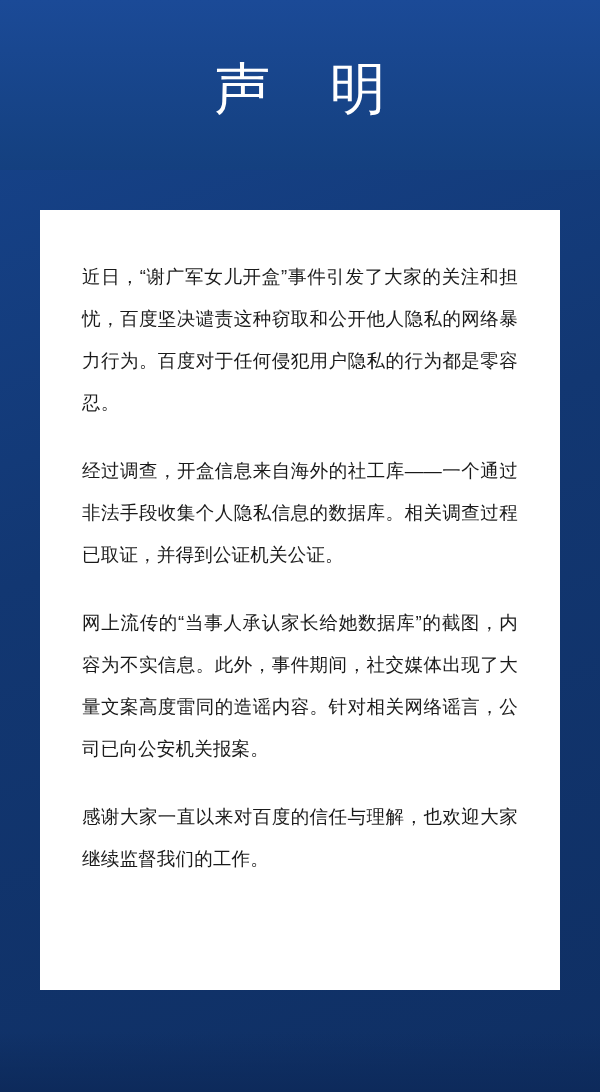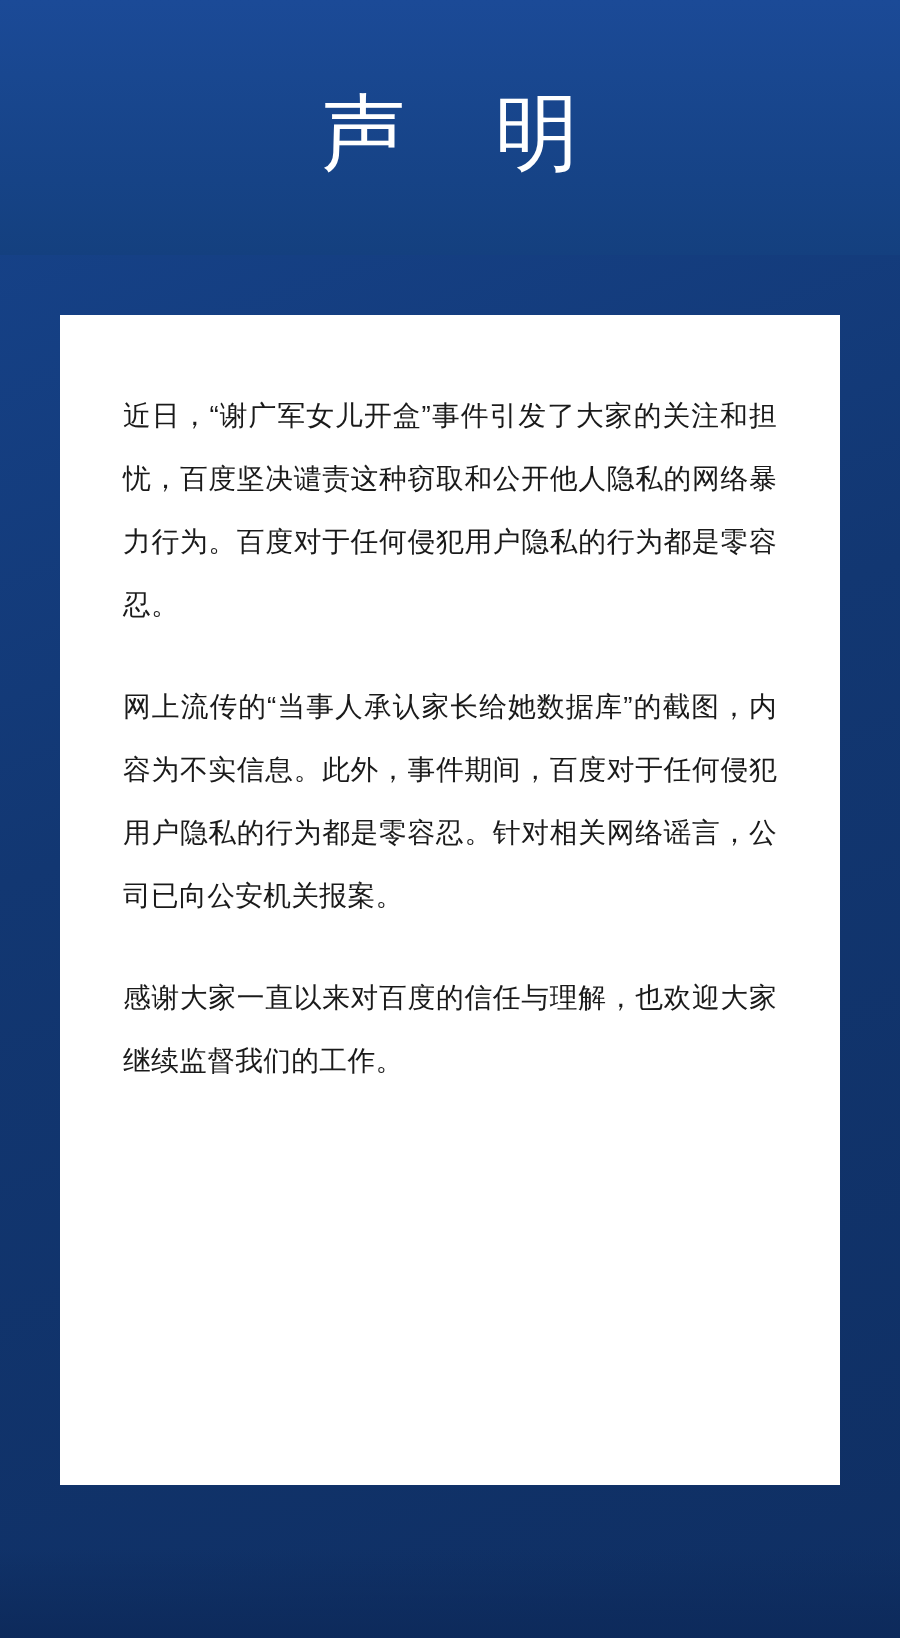--- a/index.html
+++ b/index.html
@@ -77,17 +77,18 @@
 <body>
 
 <div class="page">
   <div class="bg-accent-top"></div>
   <div class="bg-accent-bottom"></div>
 
   <div class="title">声 明</div>
 
   <div class="card">
     <p class="para">近日，“谢广军女儿开盒”事件引发了大家的关注和担忧，百度坚决谴责这种窃取和公开他人隐私的网络暴力行为。百度对于任何侵犯用户隐私的行为都是零容忍。</p>
-    <p class="para">网上流传的“当事人承认家长给她数据库”的截图，内容为不实信息。此外，事件期间，百度对于任何侵犯用户隐私的行为都是零容忍。针对相关网络谣言，公司已向公安机关报案。</p>
+    <p class="para">经过调查，开盒信息来自海外的社工库——一个通过非法手段收集个人隐私信息的数据库。相关调查过程已取证，并得到公证机关公证。</p>
+    <p class="para">网上流传的“当事人承认家长给她数据库”的截图，内容为不实信息。此外，事件期间，社交媒体出现了大量文案高度雷同的造谣内容。针对相关网络谣言，公司已向公安机关报案。</p>
     <p class="para">感谢大家一直以来对百度的信任与理解，也欢迎大家继续监督我们的工作。</p>
 
   </div>
 </div>
 
 </body></html>

